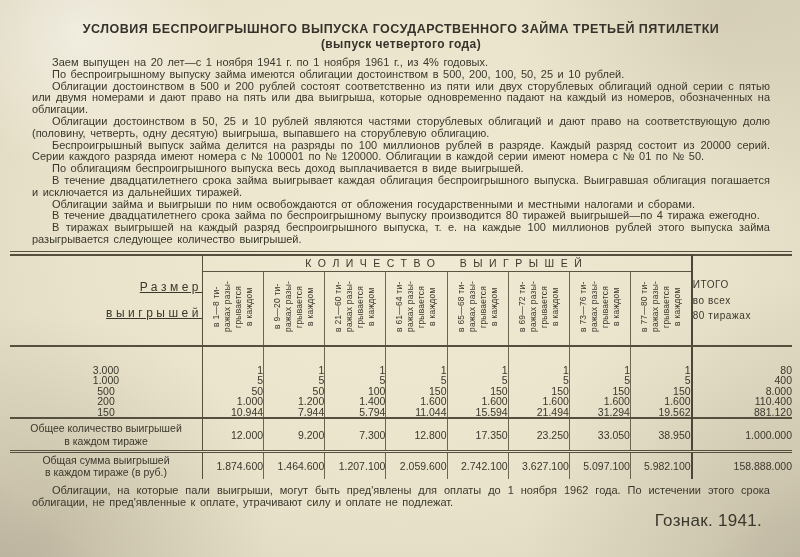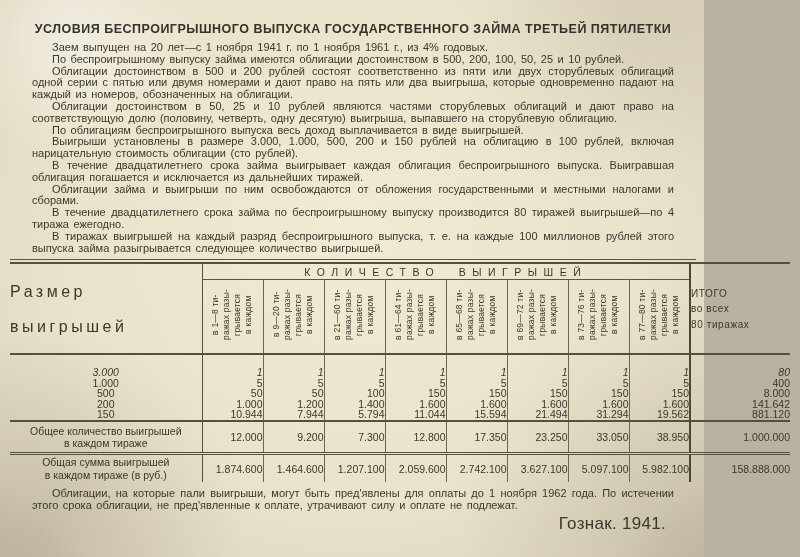--- a/index.html
+++ b/index.html
@@ -2,21 +2,21 @@
 <html><head>
 <meta charset="utf-8">
 <style>
   html,body{margin:0;padding:0;}
   body{
     width:800px;height:557px;overflow:hidden;
     background:#b9b2a1;
     font-family:"Liberation Sans",sans-serif;
   }
   .page{
-    position:relative;width:704px;height:557px;box-sizing:border-box;
+    position:relative;width:800px;height:557px;box-sizing:border-box;
     padding:22px 30px 0 32px;
     color:#3a382c;
     background:
       radial-gradient(circle at 10% 6%, rgba(255,255,255,0.45), rgba(255,255,255,0) 16%),
       radial-gradient(circle at 90% 4%, rgba(150,140,118,0.18), rgba(150,140,118,0) 22%),
       radial-gradient(circle at 6% 96%, rgba(120,110,90,0.25), rgba(120,110,90,0) 24%),
       radial-gradient(circle at 96% 94%, rgba(120,110,90,0.20), rgba(120,110,90,0) 26%),
       radial-gradient(ellipse at 50% 42%, #f1ead4 0%, #eae3cb 58%, #ded7bf 88%, #ccc5b0 100%);
   }
   .title{
@@ -36,22 +36,22 @@
   table.wtable{
     width:100%;border-collapse:collapse;table-layout:fixed;
     border-top:2px solid #55503e;
     color:#3a382c;
   }
   table.wtable td{padding:0;}
   col.c0{width:192px;}
   col.cv{width:61px;}
   col.ct{width:100px;}
   td.corner{
-    text-align:left;vertical-align:middle;font-size:16px;letter-spacing:3.5px;
-    line-height:2.2;white-space:pre-line;border-bottom:2px solid #55503e;
+    text-align:right;vertical-align:middle;font-size:12px;letter-spacing:3.5px;
+    line-height:2.2;white-space:pre-line;border-bottom:2px solid #55503e;text-decoration:underline;
   }
   td.group{
     border-left:1.5px solid #55503e;border-bottom:1px solid #5a5542;
     text-align:center;vertical-align:middle;height:15px;
     font-size:10.5px;letter-spacing:6.5px;word-spacing:9px;
   }
   td.rot{
     border-left:1px solid #6c6650;border-bottom:2px solid #55503e;
     height:73px;vertical-align:middle;text-align:center;
   }
@@ -61,21 +61,21 @@
     writing-mode:vertical-rl;transform:rotate(180deg);
     white-space:pre-line;font-size:8.5px;line-height:1.3;letter-spacing:.2px;
     text-align:center;
   }
   td.totalh{
     border-left:2px solid #4a463a;border-bottom:2px solid #55503e;
     white-space:pre-line;vertical-align:middle;
     font-size:10px;line-height:1.55;letter-spacing:.6px;
   }
   tr.drow td{font-size:10.5px;line-height:10.5px;height:10px;}
-  tr.drow:first-child td{padding-top:12px;font-style:italic;}
+  tr.drow:first-child td{padding-top:18px;}
   td.rlabel{text-align:center;}
   td.num{text-align:right;padding-right:7px;border-left:1px solid #6c6650;}
   td.v0{border-left:1.5px solid #55503e;}
   td.tot{border-left:2px solid #4a463a;padding-right:4px;}
   tr.sumrow td{border-top:2px solid #55503e;font-size:10.5px;}
   tr.sumrow2 td{border-top:3px double #55503e;}
   td.slabel{
     white-space:pre-line;text-align:center;vertical-align:middle;
     line-height:12.5px;padding:3px 0;
   }
@@ -90,28 +90,29 @@
     text-align:right;font-size:17px;margin-top:3px;padding-right:8px;
     letter-spacing:.3px;
   }
 </style>
 </head>
 <body>
 
 <div class="page">
 
   <div class="title">УСЛОВИЯ БЕСПРОИГРЫШНОГО ВЫПУСКА ГОСУДАРСТВЕННОГО ЗАЙМА ТРЕТЬЕЙ ПЯТИЛЕТКИ</div>
+  <div class="subtitle">(выпуск четвертого года)</div>
 
   <div class="bodytext">
     <p>Заем выпущен на 20 лет—с 1 ноября 1941 г. по 1 ноября 1961 г., из 4% годовых.</p>
     <p>По беспроигрышному выпуску займа имеются облигации достоинством в 500, 200, 100, 50, 25 и 10 рублей.</p>
     <p>Облигации достоинством в 500 и 200 рублей состоят соответственно из пяти или двух сторублевых облигаций одной серии с пятью или двумя номерами и дают право на пять или два выигрыша, которые одновременно падают на каждый из номеров, обозначенных на облигации.</p>
     <p>Облигации достоинством в 50, 25 и 10 рублей являются частями сторублевых облигаций и дают право на соответствующую долю (половину, четверть, одну десятую) выигрыша, выпавшего на сторублевую облигацию.</p>
+    <p>Беспроигрышный выпуск займа делится на разряды по 100 миллионов рублей в разряде. Каждый разряд состоит из 20000 серий. Серии каждого разряда имеют номера с № 100001 по № 120000. Облигации в каждой серии имеют номера с № 01 по № 50.</p>
     <p>По облигациям беспроигрышного выпуска весь доход выплачивается в виде выигрышей.</p>
-    <p>Выигрыши установлены в размере 3.000, 1.000, 500, 200 и 150 рублей на облигацию в 100 рублей, включая нарицательную стоимость облигации (сто рублей).</p>
     <p>В течение двадцатилетнего срока займа выигрывает каждая облигация беспроигрышного выпуска. Выигравшая облигация погашается и исключается из дальнейших тиражей.</p>
     <p>Облигации займа и выигрыши по ним освобождаются от обложения государственными и местными налогами и сборами.</p>
     <p>В течение двадцатилетнего срока займа по беспроигрышному выпуску производится 80 тиражей выигрышей—по 4 тиража ежегодно.</p>
     <p>В тиражах выигрышей на каждый разряд беспроигрышного выпуска, т. е. на каждые 100 миллионов рублей этого выпуска займа разыгрывается следующее количество выигрышей.</p>
   </div>
 
   <div class="tablewrap">
     <table class="wtable">
       <colgroup>
         <col class="c0">
@@ -209,21 +210,21 @@
         <tr class="drow">
           <td class="rlabel">200</td>
           <td class="num v0">1.000</td>
           <td class="num">1.200</td>
           <td class="num">1.400</td>
           <td class="num">1.600</td>
           <td class="num">1.600</td>
           <td class="num">1.600</td>
           <td class="num">1.600</td>
           <td class="num">1.600</td>
-          <td class="num tot">141.642</td>
+          <td class="num tot">110.400</td>
         </tr>
         <tr class="drow">
           <td class="rlabel">150</td>
           <td class="num v0">10.944</td>
           <td class="num">7.944</td>
           <td class="num">5.794</td>
           <td class="num">11.044</td>
           <td class="num">15.594</td>
           <td class="num">21.494</td>
           <td class="num">31.294</td>

